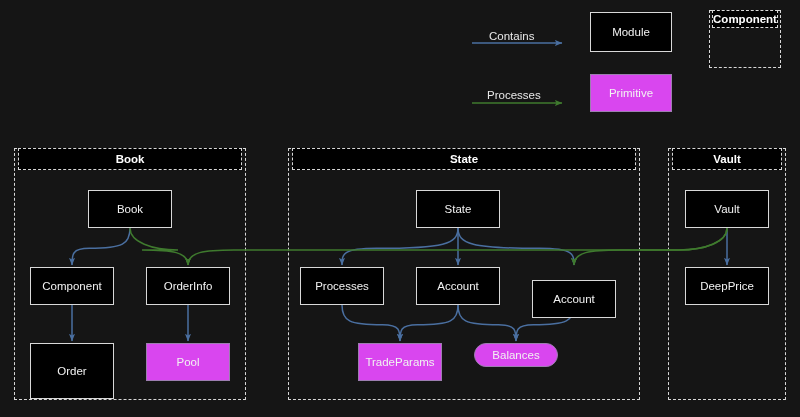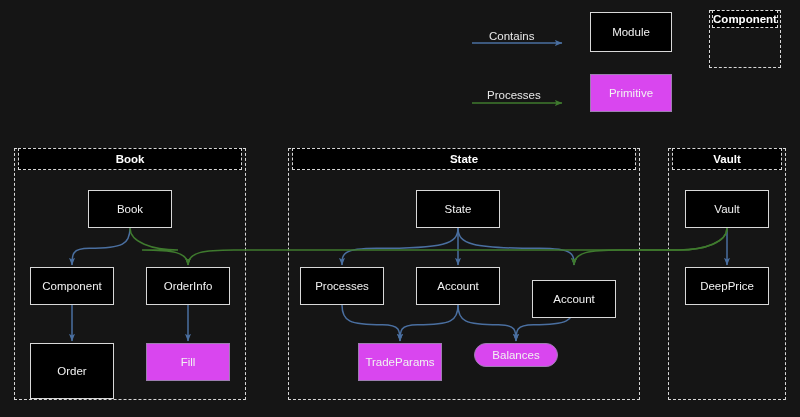--- a/index.html
+++ b/index.html
@@ -144,21 +144,21 @@
         <path d="M472,43 L562,43" fill="none" stroke="#4a6fa0" stroke-width="1.5" marker-end="url(#ah-contains)"></path>
         <path d="M472,103 L562,103" fill="none" stroke="#3f7a2e" stroke-width="1.5" marker-end="url(#ah-processes)"></path>
       </g>
   </svg>
 
   <div id="nodes-layer">
       <div class="node module" style="left: 88px; top: 190px; width: 84px; height: 38px;">Book</div>
       <div class="node module" style="left: 30px; top: 267px; width: 84px; height: 38px;">Component</div>
       <div class="node module" style="left: 146px; top: 267px; width: 84px; height: 38px;">OrderInfo</div>
       <div class="node module" style="left: 30px; top: 343px; width: 84px; height: 56px;">Order</div>
-      <div class="node primitive" style="left: 146px; top: 343px; width: 84px; height: 38px;">Fill</div>
+      <div class="node primitive" style="left: 146px; top: 343px; width: 84px; height: 38px;">Pool</div>
       <div class="node module" style="left: 416px; top: 190px; width: 84px; height: 38px;">State</div>
       <div class="node module" style="left: 300px; top: 267px; width: 84px; height: 38px;">Processes</div>
       <div class="node module" style="left: 416px; top: 267px; width: 84px; height: 38px;">Account</div>
       <div class="node module" style="left: 532px; top: 280px; width: 84px; height: 38px;">Account</div>
       <div class="node primitive" style="left: 358px; top: 343px; width: 84px; height: 38px;">TradeParams</div>
       <div class="node primitive" style="left: 474px; top: 343px; width: 84px; height: 24px; border-radius: 19px;">Balances</div>
       <div class="node module" style="left: 685px; top: 190px; width: 84px; height: 38px;">Vault</div>
       <div class="node module" style="left: 685px; top: 267px; width: 84px; height: 38px;">DeepPrice</div>
     </div>
 

